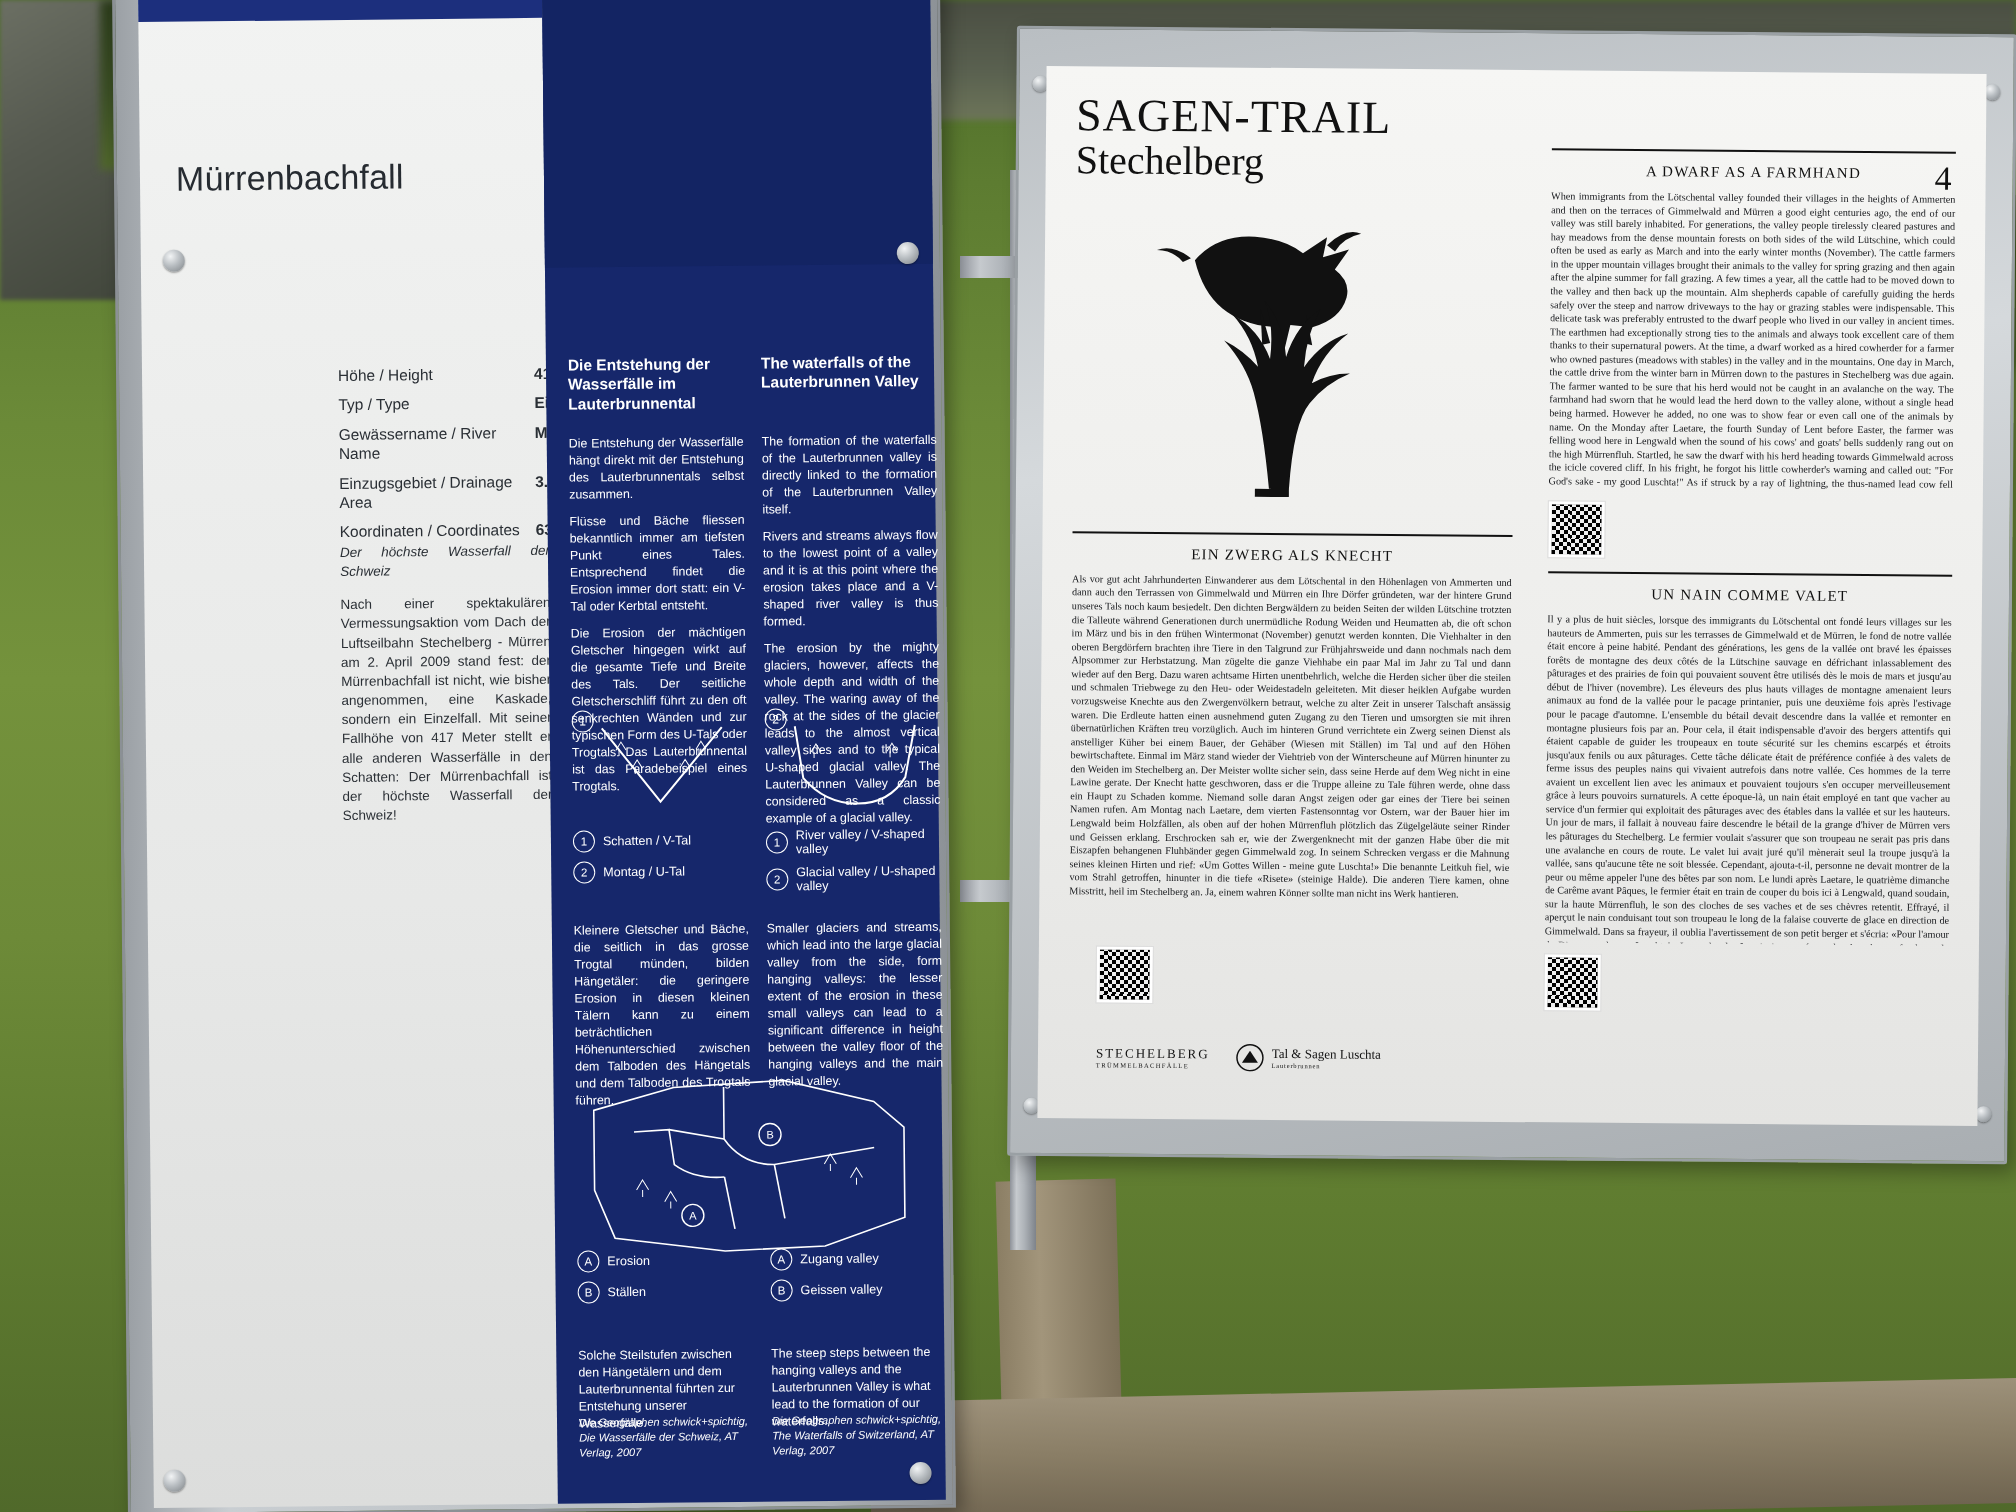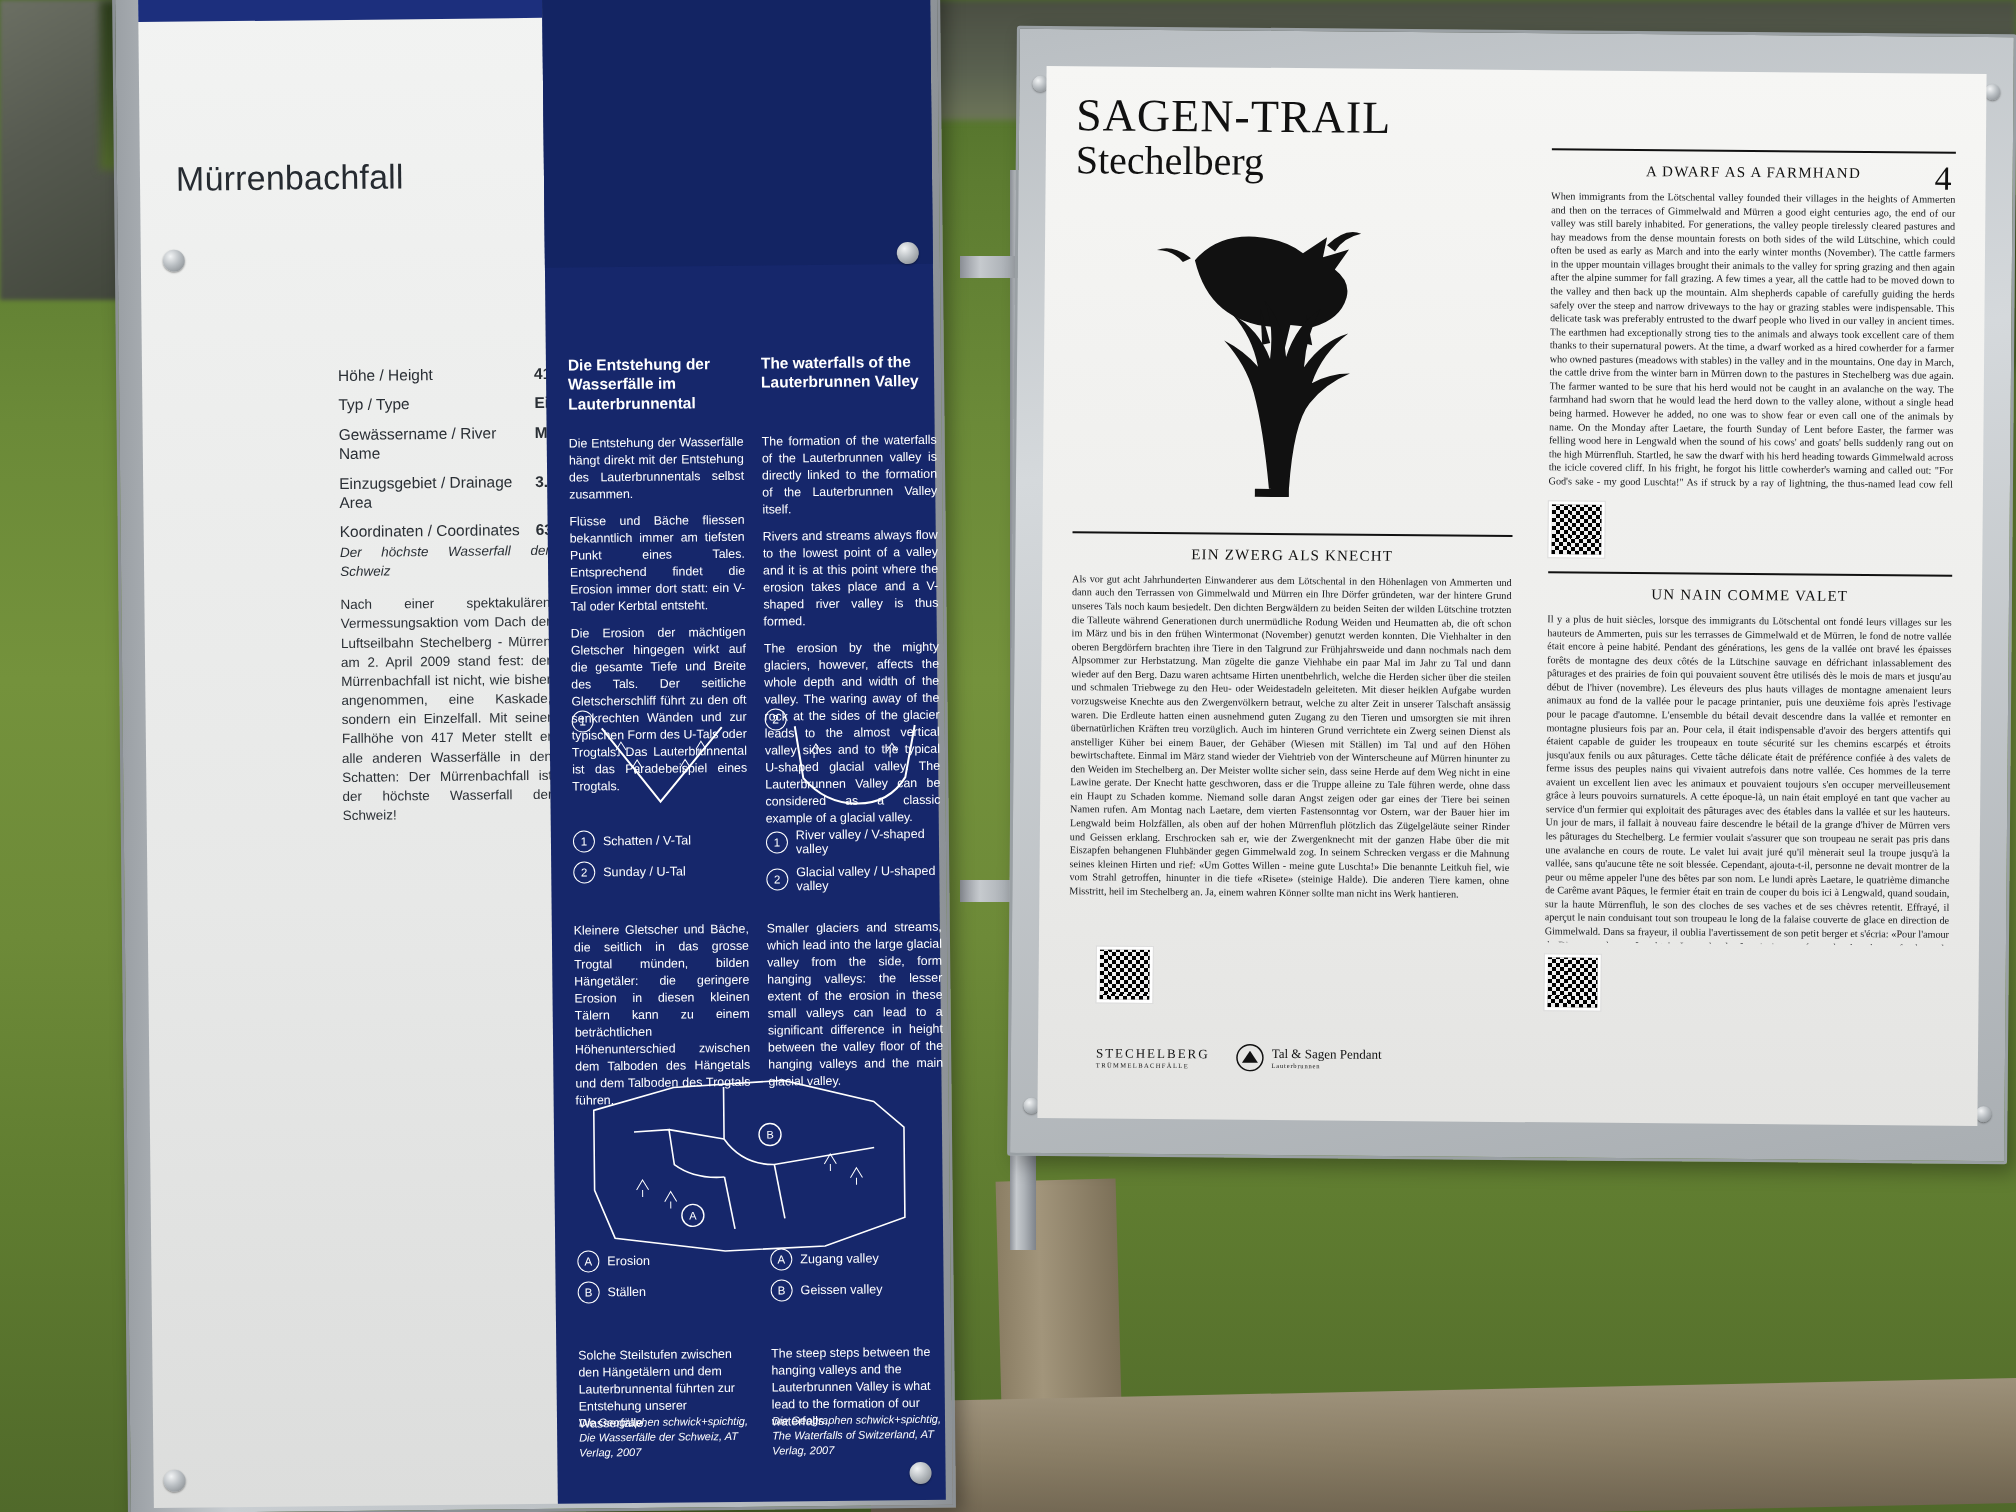--- a/index.html
+++ b/index.html
@@ -299,21 +299,21 @@
       </div>
 
       <div class="bp" id="legend1">
         <div>
           <div class="legend-item">
             <span class="legend-dot">1</span>
             <span>Schatten / V-Tal</span>
           </div>
           <div class="legend-item">
             <span class="legend-dot">2</span>
-            <span>Sunday / U-Tal</span>
+            <span>Montag / U-Tal</span>
           </div>
         </div>
         <div>
           <div class="legend-item">
             <span class="legend-dot">1</span>
             <span>River valley / V-shaped valley</span>
           </div>
           <div class="legend-item">
             <span class="legend-dot">2</span>
             <span>Glacial valley / U-shaped valley</span>
@@ -448,19 +448,19 @@
         <span>STECHELBERG</span>
         <small>TRÜMMELBACHFÄLLE</small>
       </div>
       <div style="display:flex; align-items:center; gap:8px;">
         <svg width="28" height="28" viewBox="0 0 28 28">
           <circle cx="14" cy="14" r="13" fill="none" stroke="#111" stroke-width="1.5"></circle>
           <path d="M6 19 L14 7 L22 19 Z" fill="#111"></path>
         </svg>
         <div class="logo-txt2">
           <span>Tal &amp; Sagen</span>
-          <span>Pendant</span>
+          <span>Luschta</span>
           <small>Lauterbrunnen</small>
         </div>
       </div>
     </div>
   </div>
 </div>
 
 </body></html>

